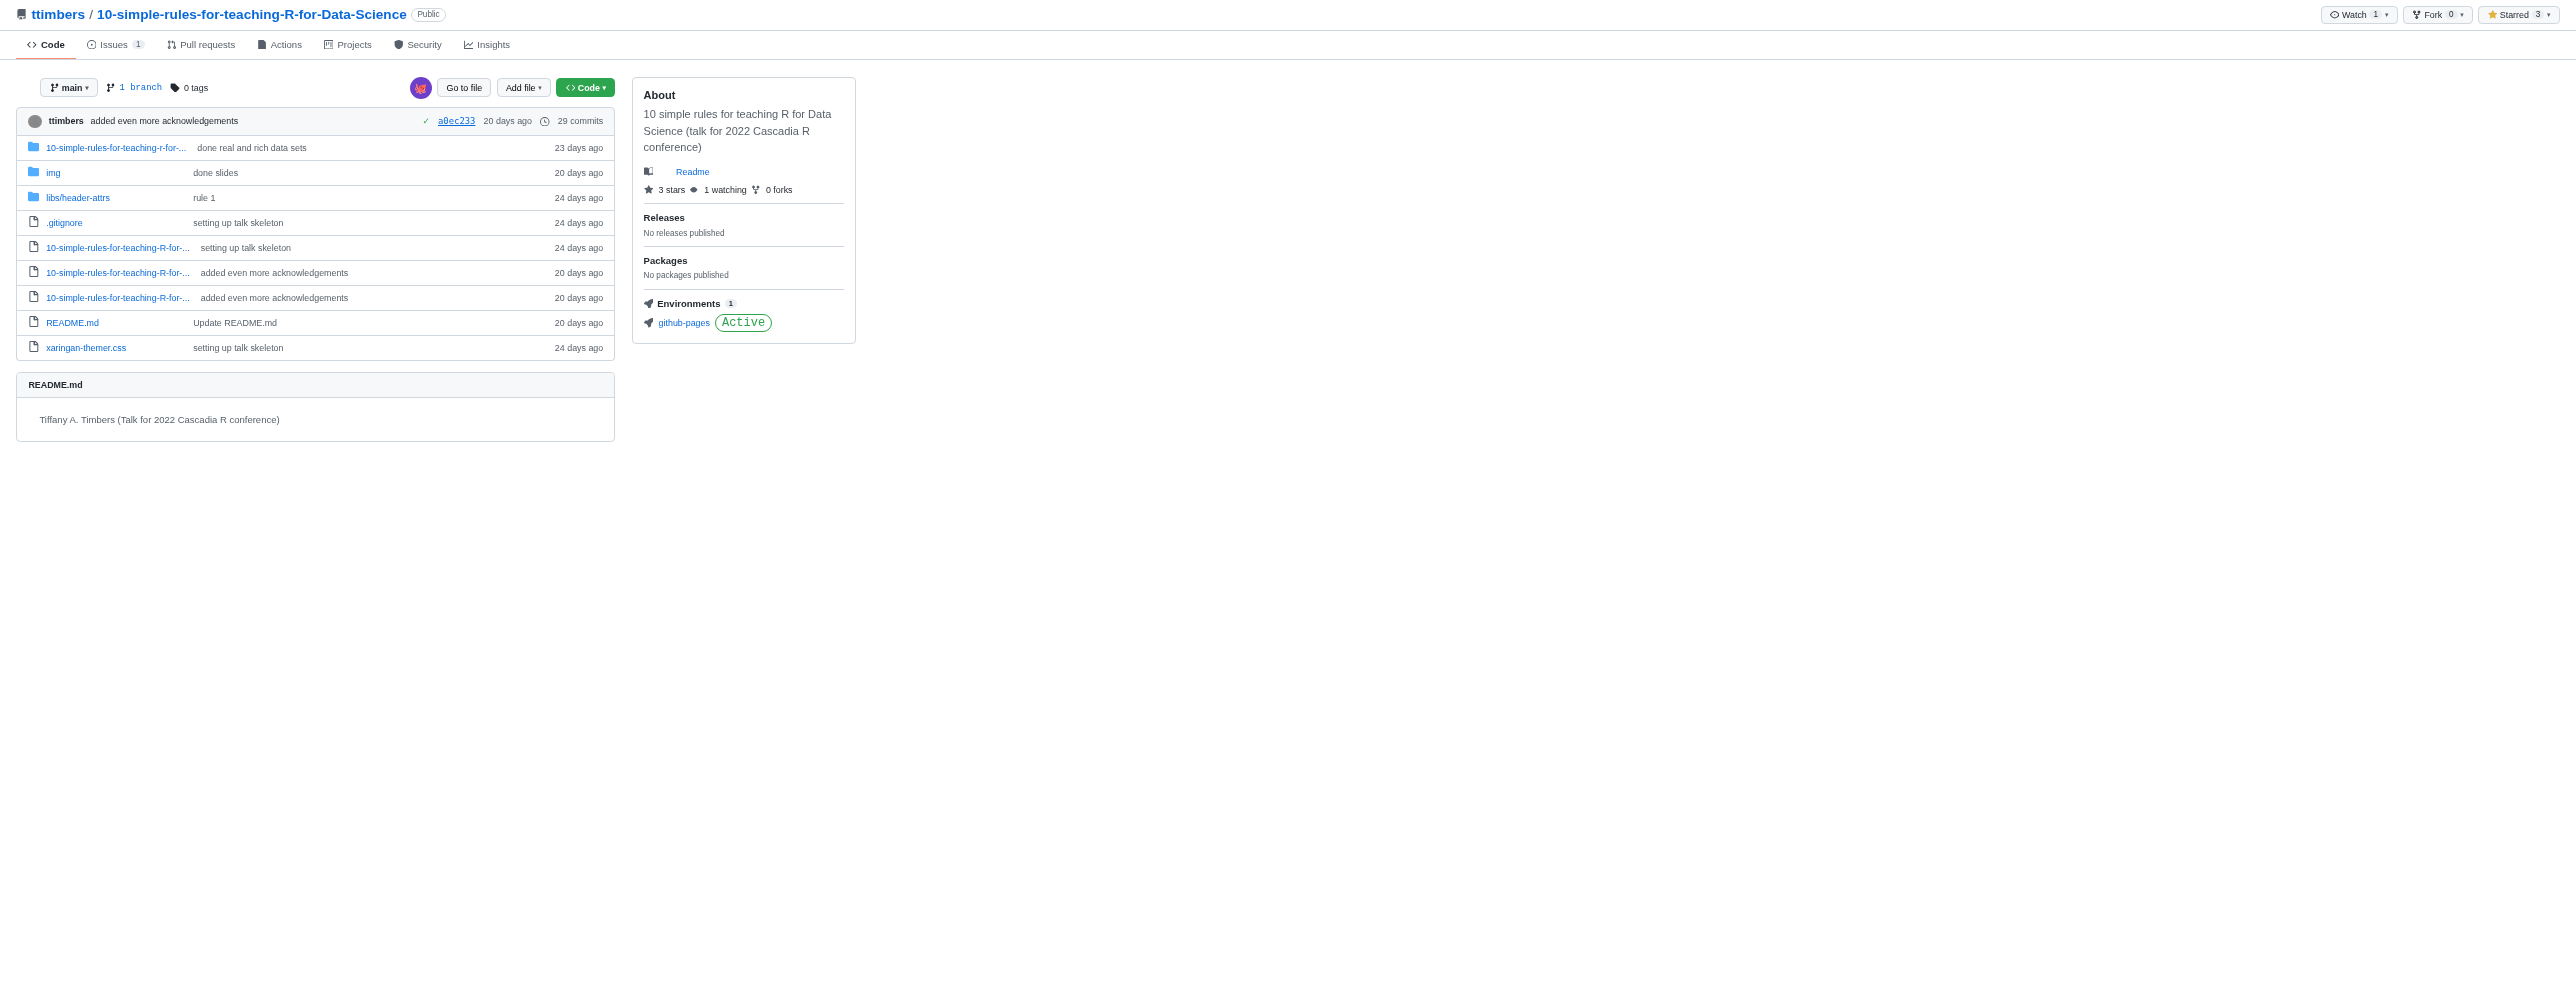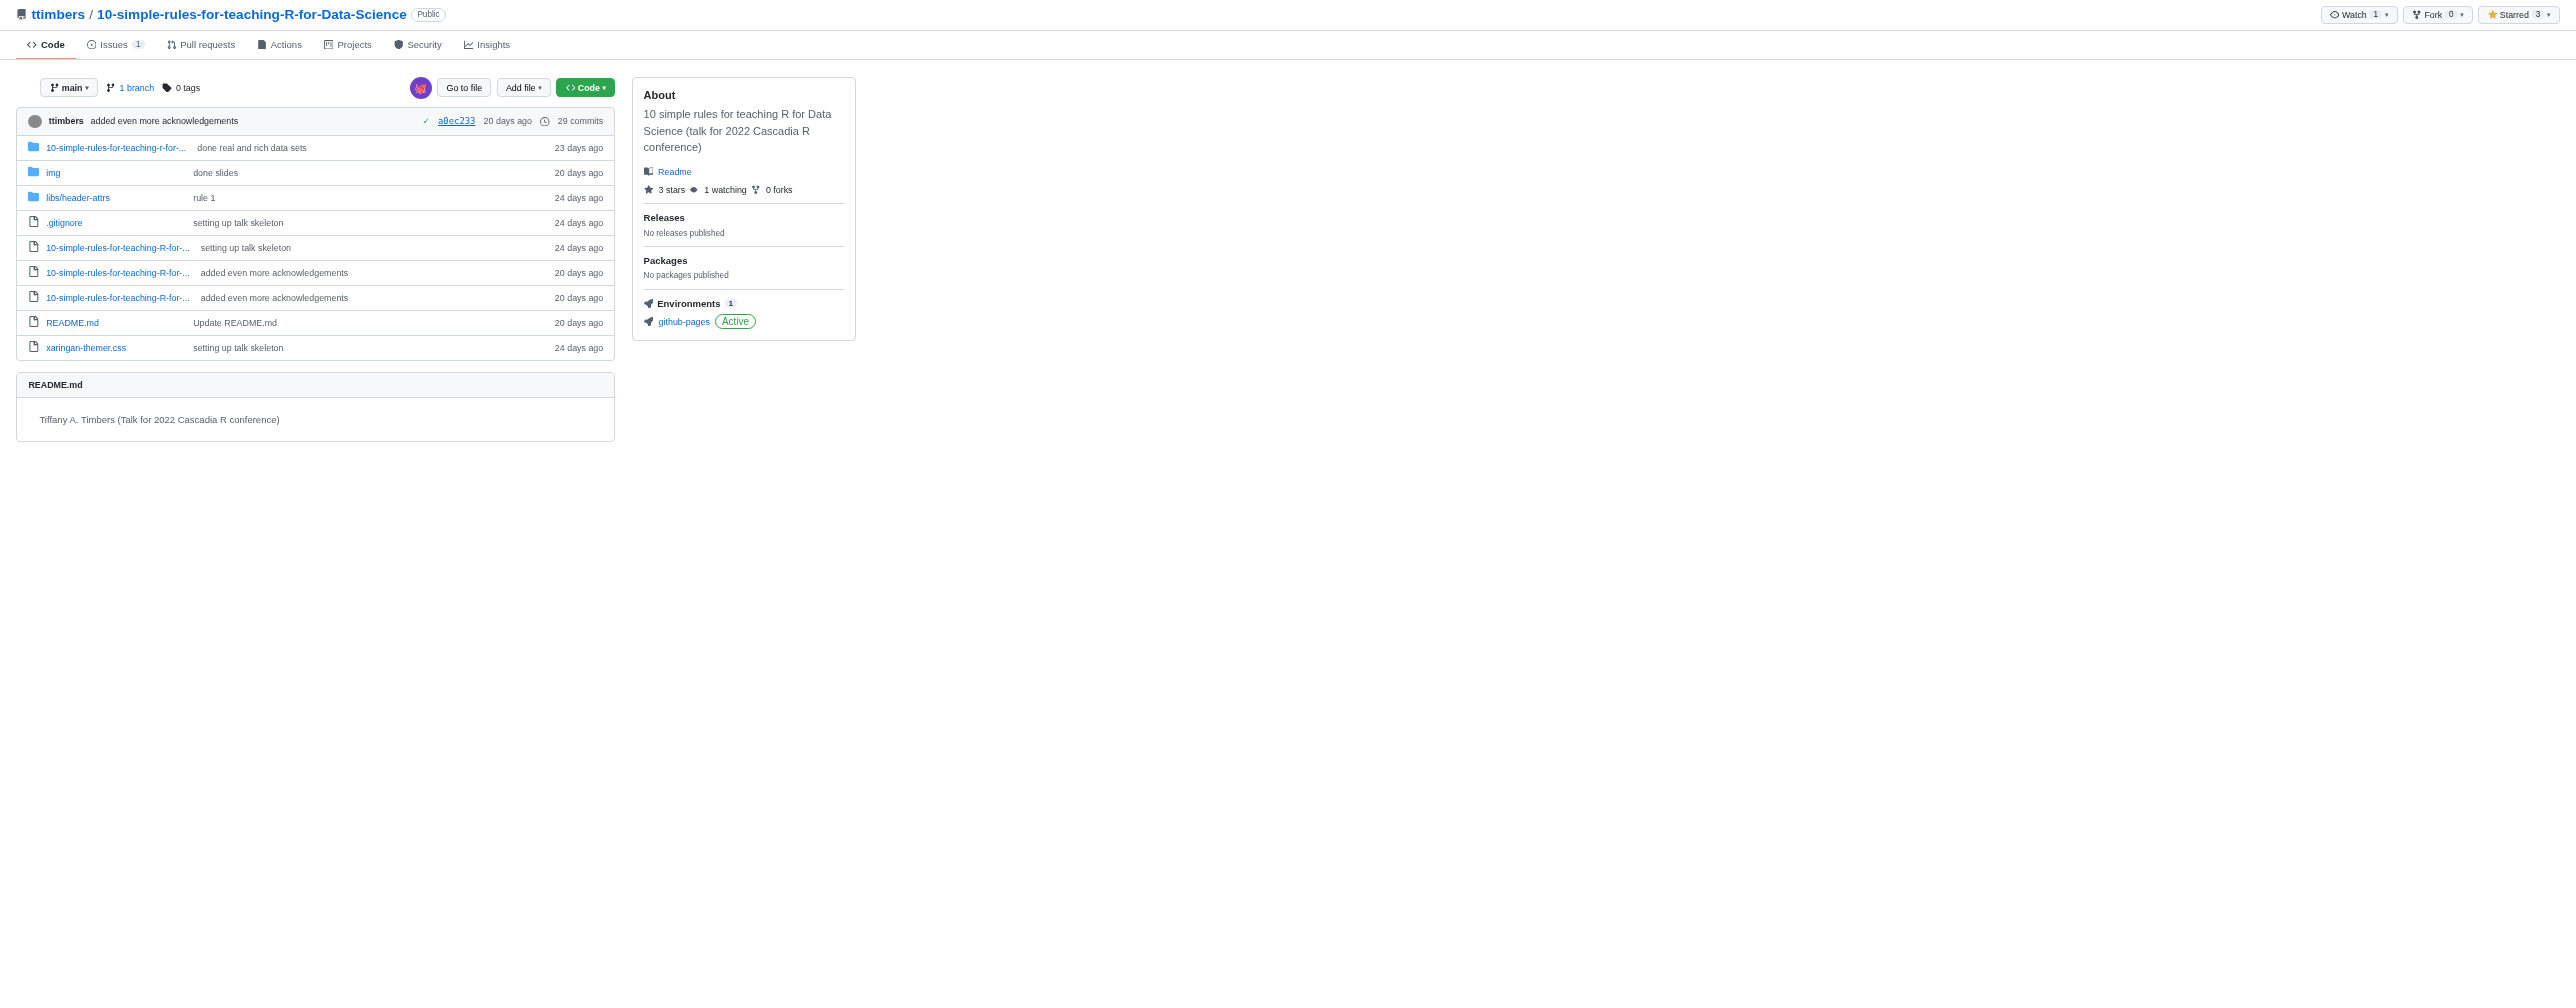--- a/index.html
+++ b/index.html
@@ -146,20 +146,21 @@
     .branch-info {
       display: flex;
       align-items: center;
       gap: 4.1px;
       font-size: 8.9px;
       color: #24292f;
     }
     .branch-info a {
       color: #0969da;
       text-decoration: none;
+      font-family: Liberation Mono, monospace;
     }
     .tags-info {
       display: flex;
       gap: 4.1px;
       font-size: 8.9px;
       color: #24292f;
     }
     .toolbar-right {
       display: flex;
       align-items: center;
@@ -332,21 +333,21 @@
       line-height: 1.5;
     }
     .about-links {
       display: flex;
       flex-direction: column;
       gap: 5.5px;
     }
     .about-link {
       display: flex;
       align-items: flex-start;
-      gap: 5px;
+      gap: 23px;
       font-size: 8.9px;
       color: #0969da;
       text-decoration: none;
     }
     .about-stats {
       display: flex;
       flex-direction: row;
       gap: 4.1px;
       margin-top: 8.2px;
     }
@@ -377,22 +378,23 @@
       font-size: 8.9px;
     }
     .env-name {
       color: #0969da;
     }
     .env-badge {
       background: transparent;
       border: 0.7px solid #2da44e;
       border-radius: 13.6px;
       padding: 0.7px 5.5px;
-      font-size: 10px;
+      font-size: 12px;
       color: #2da44e;
+      font-family: Liberation Mono, monospace;
     }
     .environments-header {
       display: flex;
       align-items: center;
       gap: 4.1px;
       font-weight: 600;
       font-size: 9.5px;
       margin-bottom: 5.5px;
     }
     .env-count {

